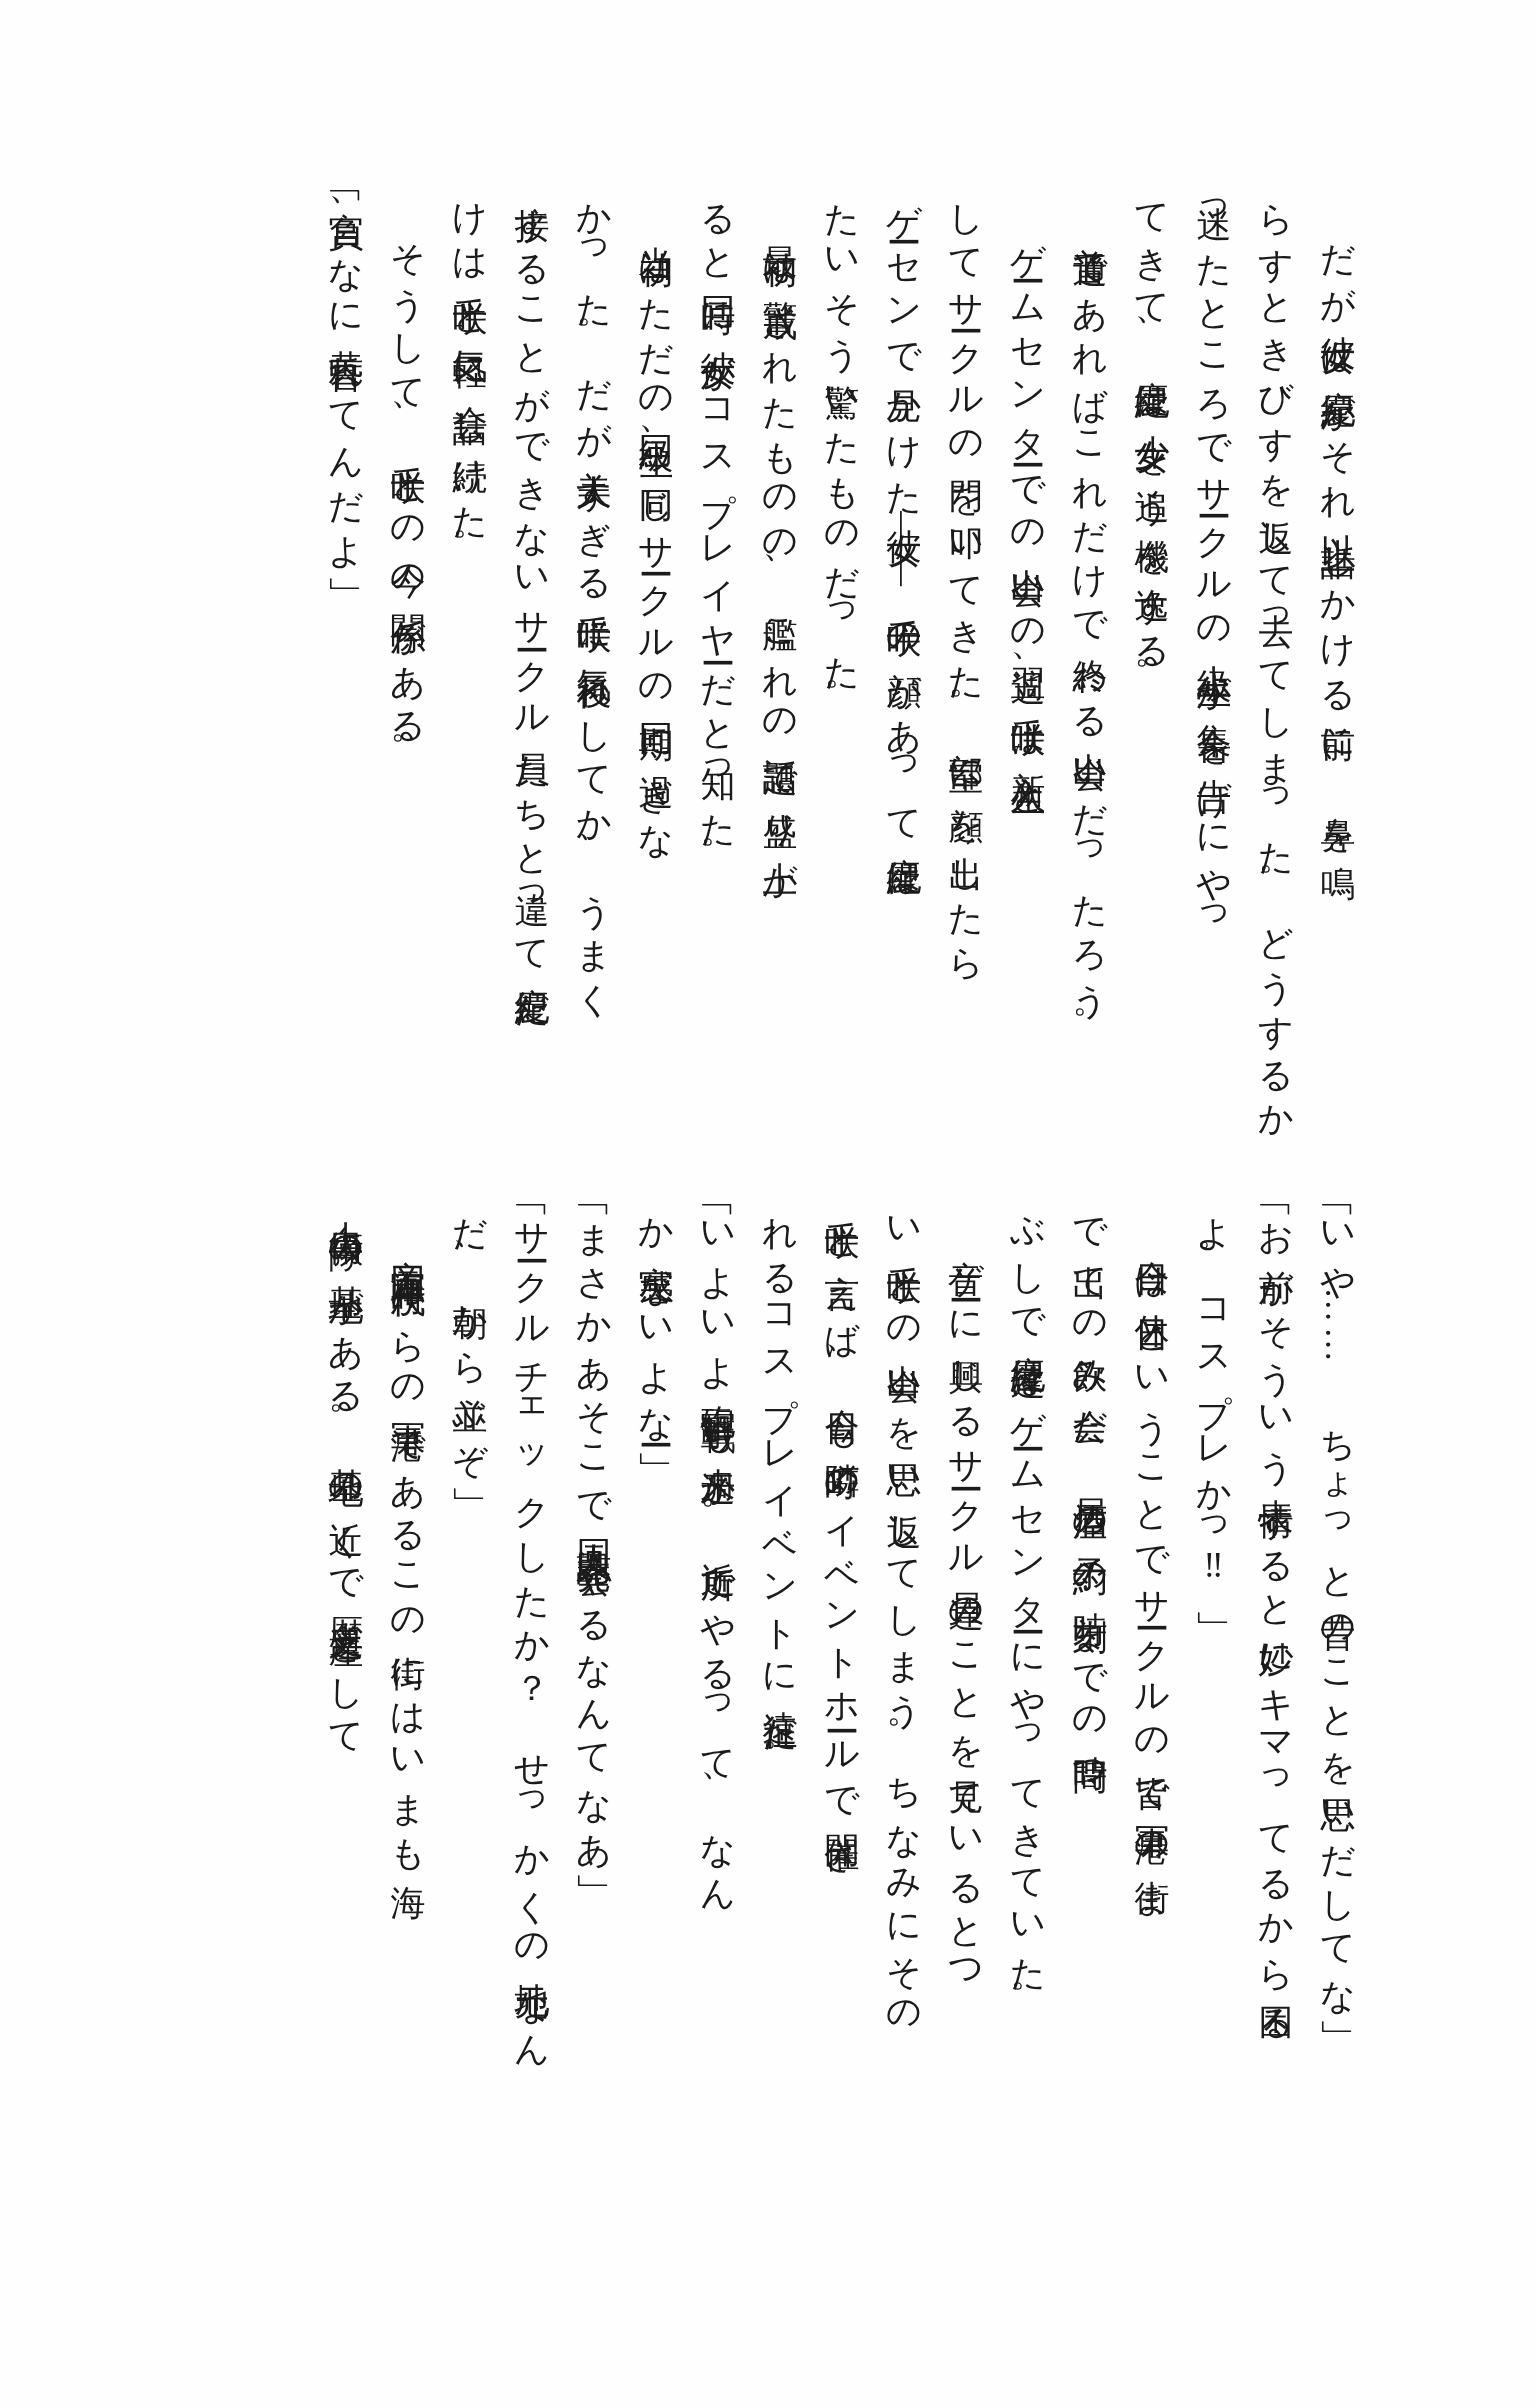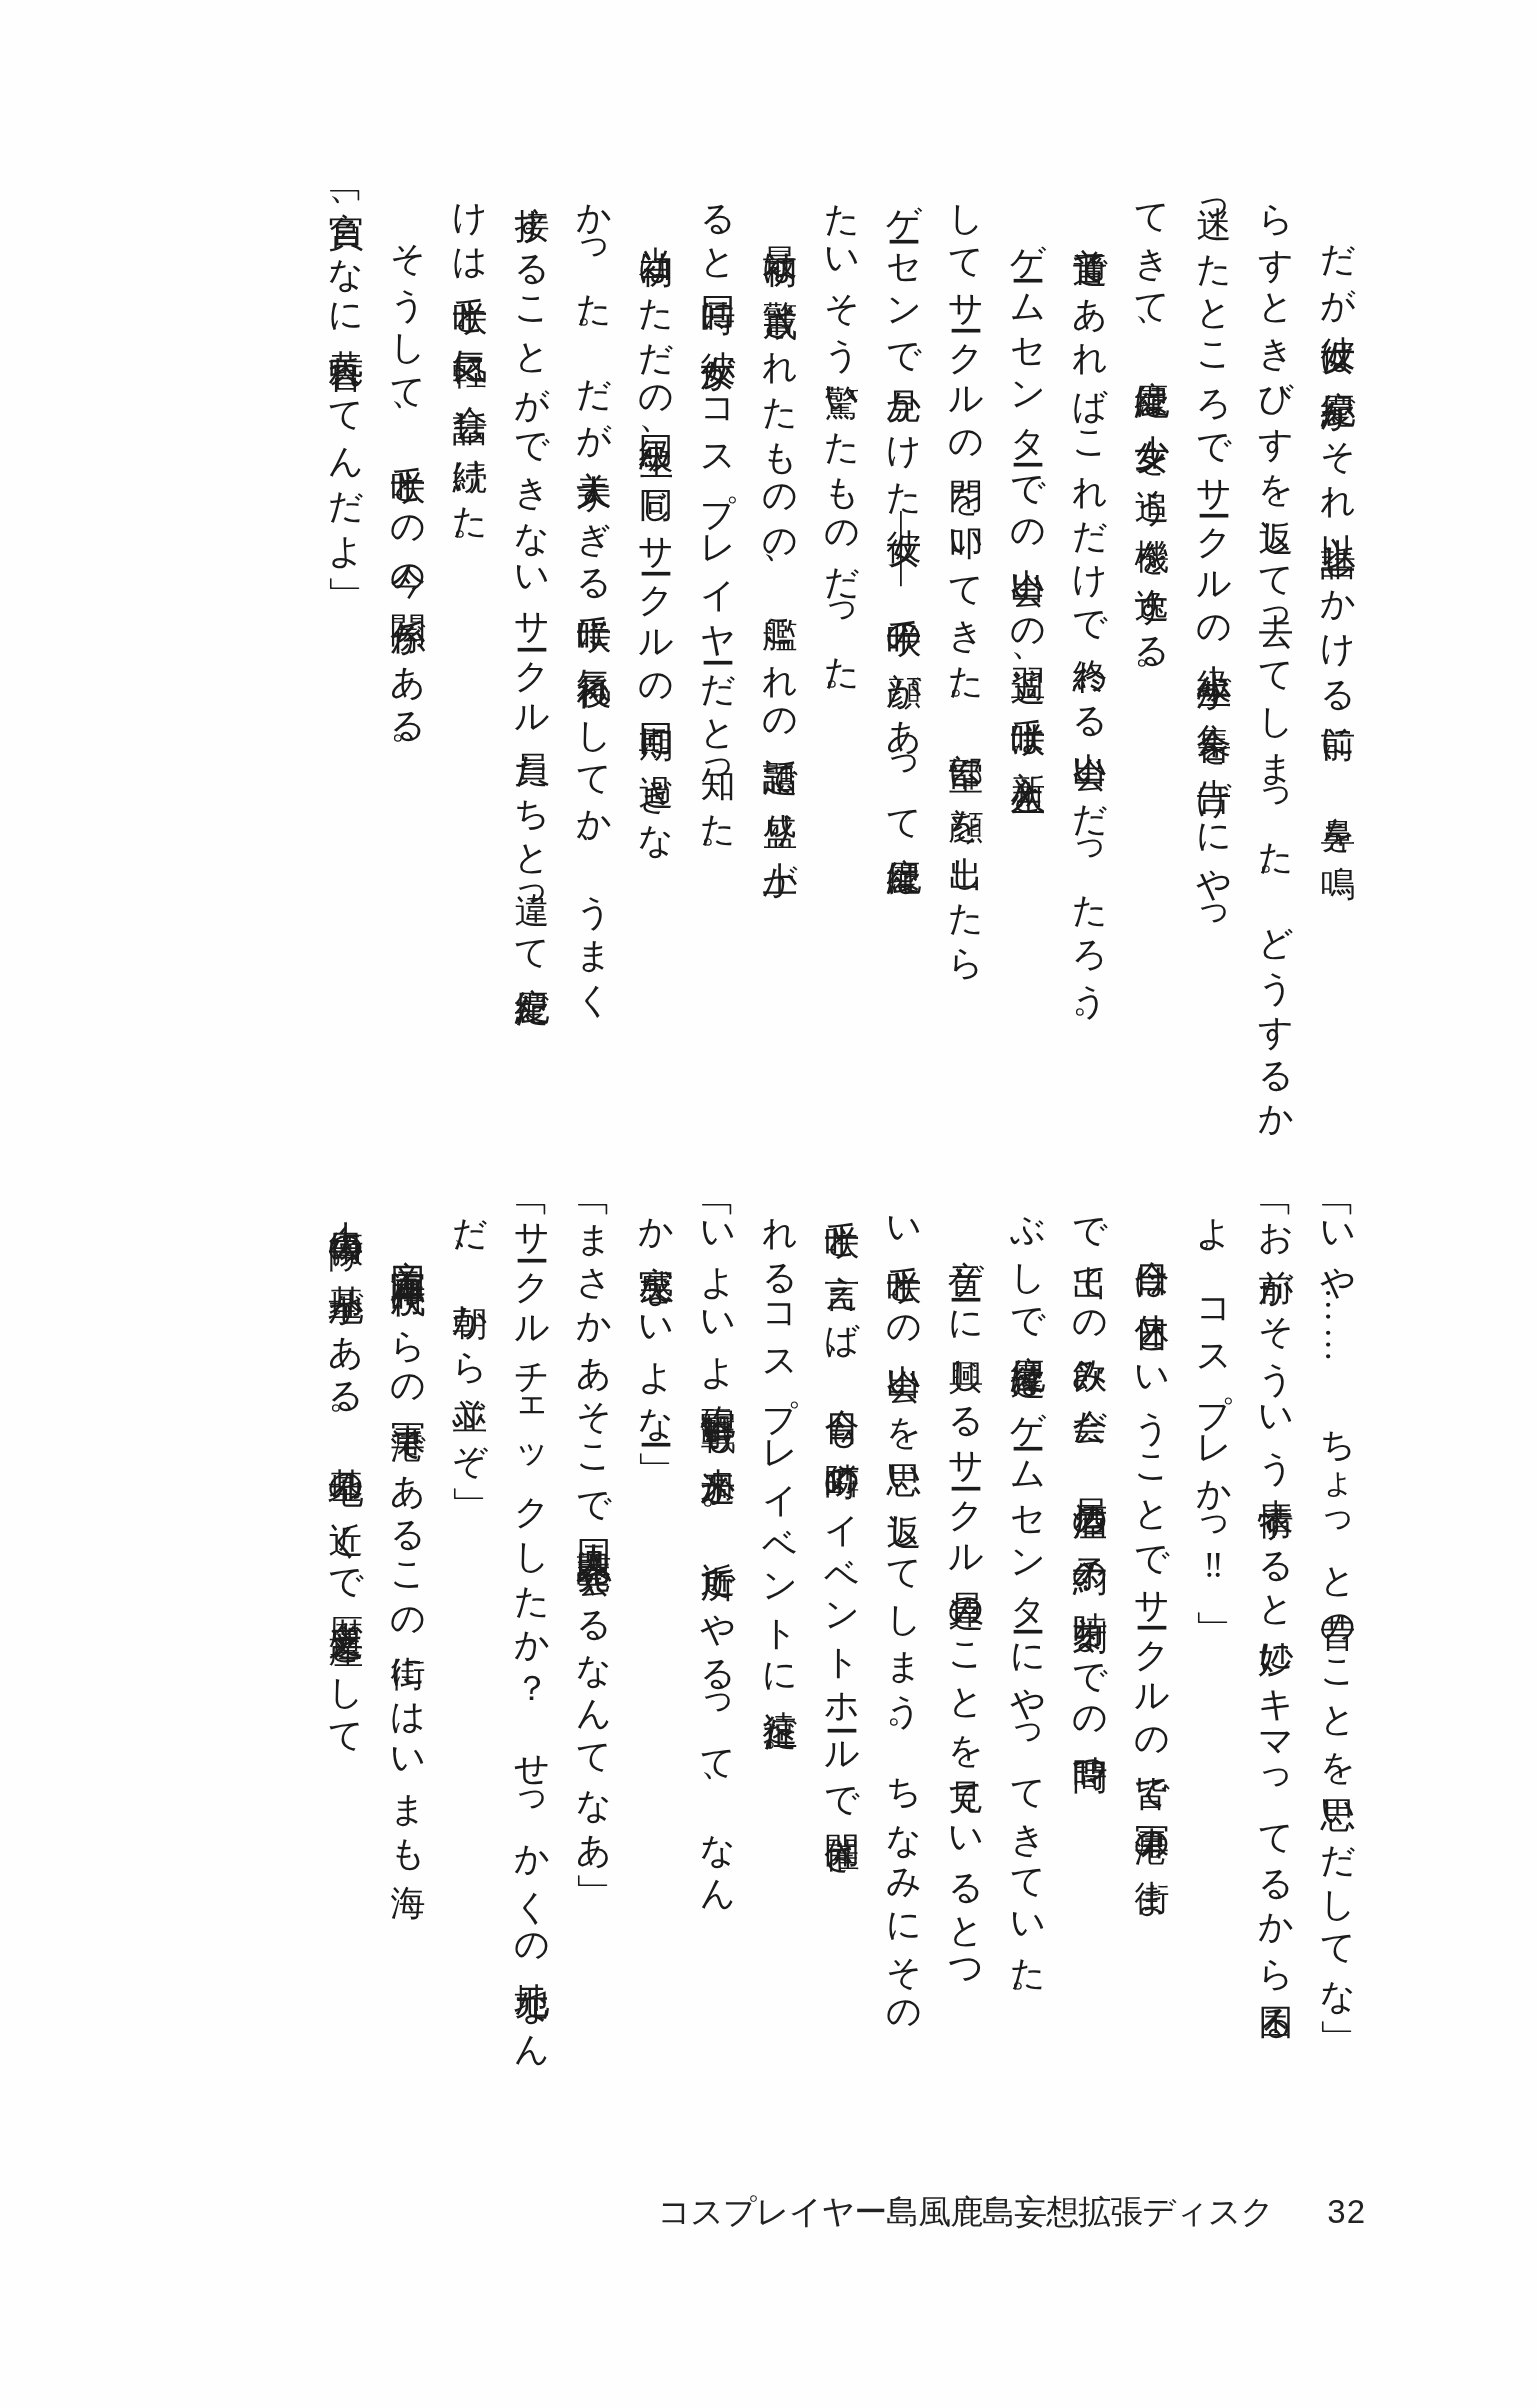--- a/index.html
+++ b/index.html
@@ -94,19 +94,15 @@
     <div class="vline">れるコスプレイベントに遠征だ。</div>
     <div class="vline">「いよいよ砲雷撃戦も来週か。近所でやるって、なん</div>
     <div class="vline">か実感ないよなー」</div>
     <div class="vline">「まさかあそこで同人誌即売会やるなんてなあ」</div>
     <div class="vline">「サークルチェックしたか？　せっかくの地元なん</div>
     <div class="vline">だ、朝から並ぶぞ」</div>
     <div class="vline">　帝国海軍時代からの軍港であるこの街にはいまも海</div>
     <div class="vline">上自衛隊の基地がある。基地の近くで歴史遺産として</div>
   </div>
 
-  <div class="footer">
-    <span class="footer-title">コスプレイヤー島風鹿島妄想拡張ディスク</span>
-    <span class="page-number">32</span>
-  </div>
 
 </div>
 
 
 </body></html>

